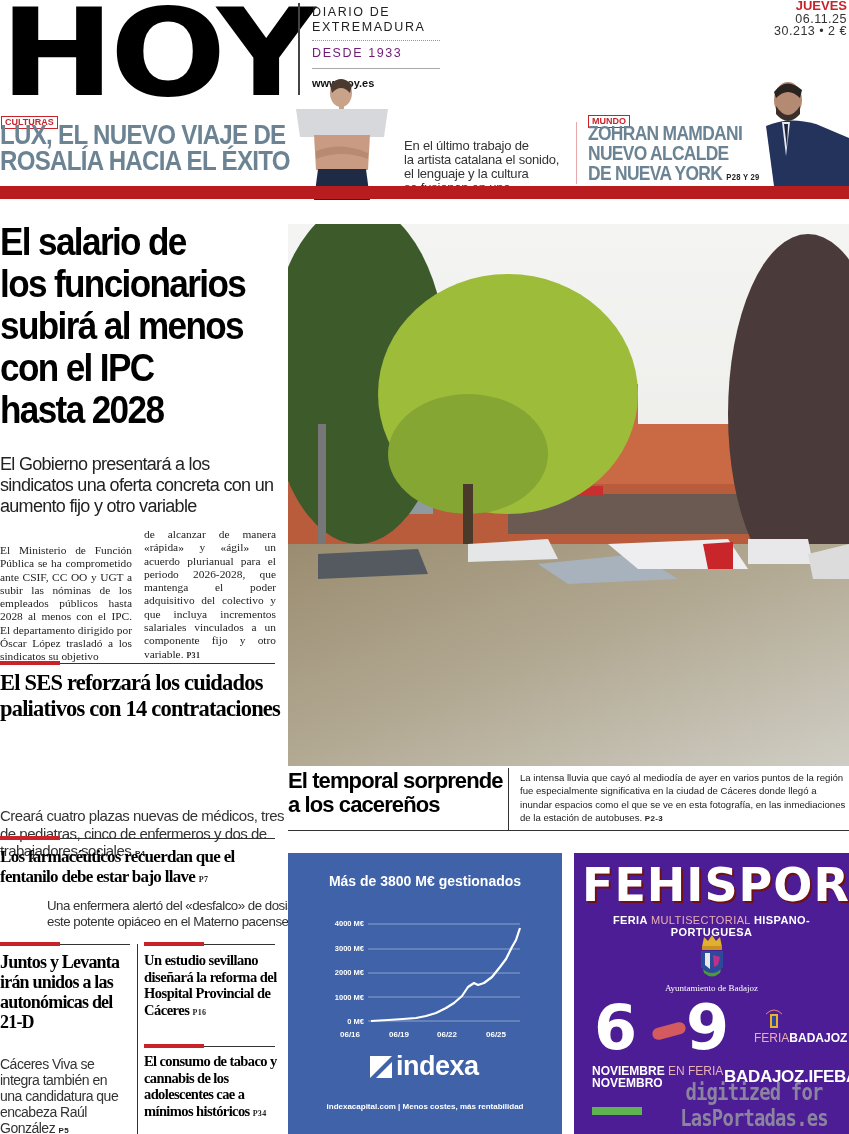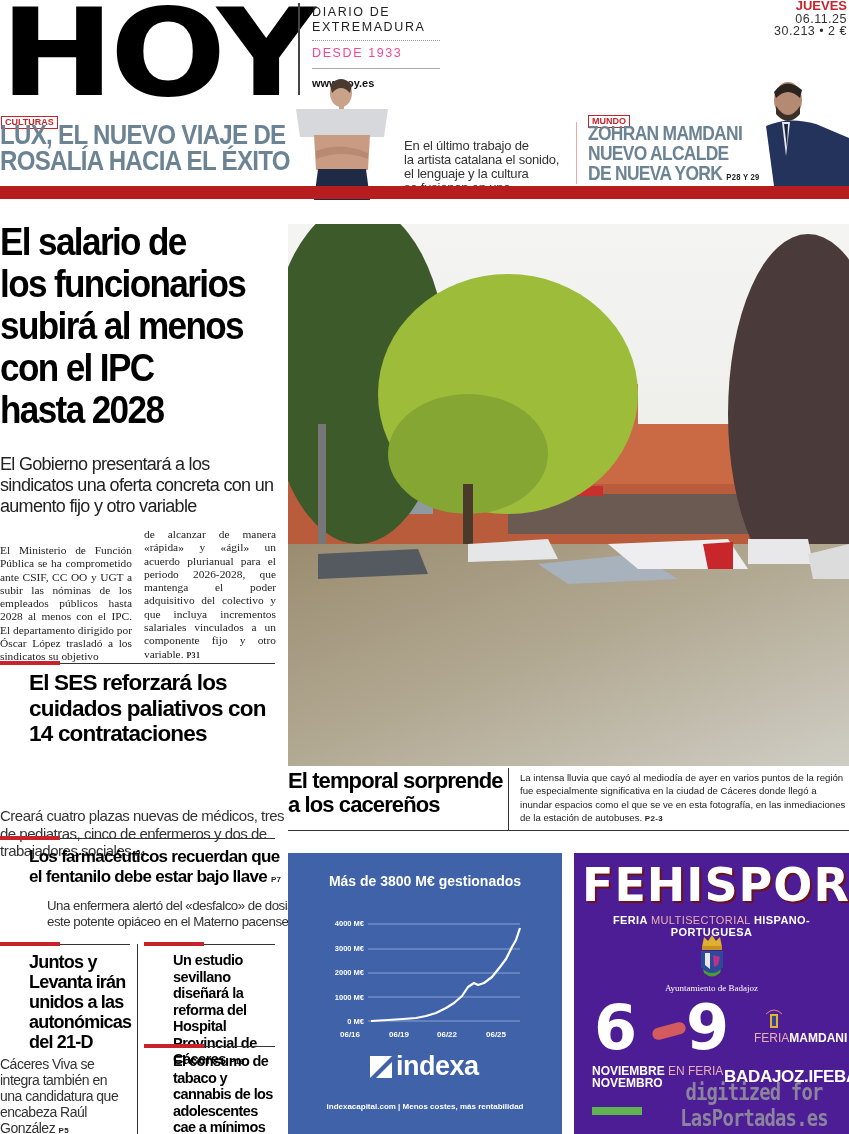--- a/index.html
+++ b/index.html
@@ -4,21 +4,21 @@
 <style>
   * { box-sizing: border-box; margin: 0; padding: 0; }
   body { width: 849px; height: 1134px; background: #fff; position: relative; overflow: hidden; font-family: "Liberation Sans", sans-serif; color: #111; }
   .abs { position: absolute; }
 
   
   .logo { left: 0; top: -8px; font-family: "DejaVu Sans", sans-serif; font-weight: 900; font-size: 122px; letter-spacing: -4px; line-height: 1; color: #000; transform: scaleX(1.12); transform-origin: left top; }
   .mast-divider { left: 298px; top: 3px; width: 2px; height: 92px; background: #444; }
   .mast-sub { left: 312px; top: 5px; font-size: 12.5px; letter-spacing: 1.6px; line-height: 15px; color: #222; }
   .mast-line1 { left: 312px; top: 40px; width: 128px; border-top: 1px dotted #999; }
-  .mast-since { left: 312px; top: 46px; font-size: 12.5px; letter-spacing: 1.6px; color: #ec4899; }
+  .mast-since { left: 312px; top: 46px; font-size: 12.5px; letter-spacing: 1.6px; color: #701a75; }
   .mast-line2 { left: 312px; top: 68px; width: 128px; border-top: 1px solid #aaa; }
   .mast-web { left: 312px; top: 77px; font-size: 11px; font-weight: bold; color: #111; }
   .date-block { right: 2px; top: 0; text-align: right; line-height: 12.5px; }
   .date-day { color: #c8232b; font-weight: bold; font-size: 13px; }
   .date-date, .date-issue { font-size: 12.5px; color: #333; letter-spacing: 0.5px; }
 
   
   .tag { font-size: 9px; font-weight: bold; color: #c8232b; border: 1px solid #c8232b; padding: 0 3px; line-height: 11px; display: inline-block; background: #fff; }
   .teaser-title { font-family: "Liberation Sans", sans-serif; font-weight: bold; color: #6b8393; line-height: 26px; letter-spacing: -0.8px; transform: scaleX(0.86); transform-origin: left top; white-space: nowrap; }
   .teaser-body { font-size: 13px; line-height: 14px; color: #333; letter-spacing: -0.2px; margin-top: 15px; }
@@ -29,21 +29,21 @@
   .teaser-divider { left: 576px; top: 122px; width: 1px; height: 62px; background: #e8a8aa; }
 
   
   .lead-title { left: 0; top: 221px; width: 285px; font-family: "Liberation Sans", sans-serif; font-weight: bold; font-size: 39px; line-height: 42px; letter-spacing: -1.8px; color: #000; transform: scaleX(0.9); transform-origin: left top; }
   .lead-sub { left: 0; top: 454px; width: 285px; font-size: 18px; line-height: 21px; color: #222; letter-spacing: -0.7px; font-weight: 300; }
   .lead-body { top: 528px; width: 132px; font-family: "Liberation Serif", serif; font-size: 11.4px; line-height: 13.3px; color: #222; text-align: justify; }
 
   .rule { height: 1px; background: #333; }
   .redmark { height: 4px; background: #c8232b; width: 60px; }
 
-  .h2 { font-family: Liberation Sans, sans-serif; font-weight: bold; color: #000; letter-spacing: -0.8px; padding-left: 29px; }
+  .h2 { font-family: Liberation Serif, serif; font-weight: bold; color: #000; letter-spacing: -0.8px; }
   .sub { font-size: 15px; line-height: 17.5px; color: #333; letter-spacing: -0.5px; }
 
   
   .photo { left: 288px; top: 224px; width: 561px; height: 542px; overflow: hidden; }
   .caption-title { left: 288px; top: 769px; width: 220px; font-weight: bold; font-size: 22px; line-height: 24px; letter-spacing: -0.9px; color: #000; }
   .caption-divider { left: 508px; top: 768px; width: 1px; height: 62px; background: #333; }
   .caption-body { left: 520px; top: 771px; width: 329px; font-size: 9.6px; line-height: 13.3px; color: #222; }
 
   
   .ad-indexa { left: 288px; top: 853px; width: 274px; height: 281px; background: #3f62a8; color: #fff; }
@@ -265,21 +265,21 @@
   <div class="abs" style="left:20px;top:140px;font-family:'DejaVu Sans',sans-serif;font-weight:bold;font-size:62px;line-height:70px;">6</div>
   <div class="abs" style="left:78px;top:172px;width:34px;height:12px;background:#d35a5e;border-radius:6px;transform:rotate(-15deg);"></div>
   <div class="abs" style="left:112px;top:140px;font-family:'DejaVu Sans',sans-serif;font-weight:bold;font-size:62px;line-height:70px;">9</div>
 
   <svg class="abs" style="left:190px;top:155px;" width="20" height="22" viewBox="0 0 20 22">
     <path d="M2 6 Q10 -2 18 6" stroke="#d88" fill="none" stroke-width="1"></path>
     <rect x="6" y="6" width="8" height="14" fill="#e8b030"></rect>
     <rect x="8" y="8" width="4" height="10" fill="#2c4a9a"></rect>
   </svg>
   <div class="abs" style="left:180px;top:178px;font-size:12px;">
-    <span style="color:#e8b0b3;font-weight:normal;">FERIA</span><b>MAMDANI</b>
+    <span style="color:#e8b0b3;font-weight:normal;">FERIA</span><b>BADAJOZ</b>
   </div>
 
   <div class="abs" style="left:18px;top:212px;font-size:12px;font-weight:bold;line-height:12px;">
     <div><span>NOVIEMBRE</span><span style="color:#e8b0b3;font-weight:normal;"> EN FERIA</span></div>
     <div>NOVEMBRO</div>
   </div>
   <div class="abs" style="left:150px;top:214px;font-size:17px;font-weight:bold;letter-spacing:-0.3px;">BADAJOZ.IFEBA</div>
 
   <div class="abs" style="left:18px;top:254px;width:50px;height:8px;background:#5fb350;"></div>
 

